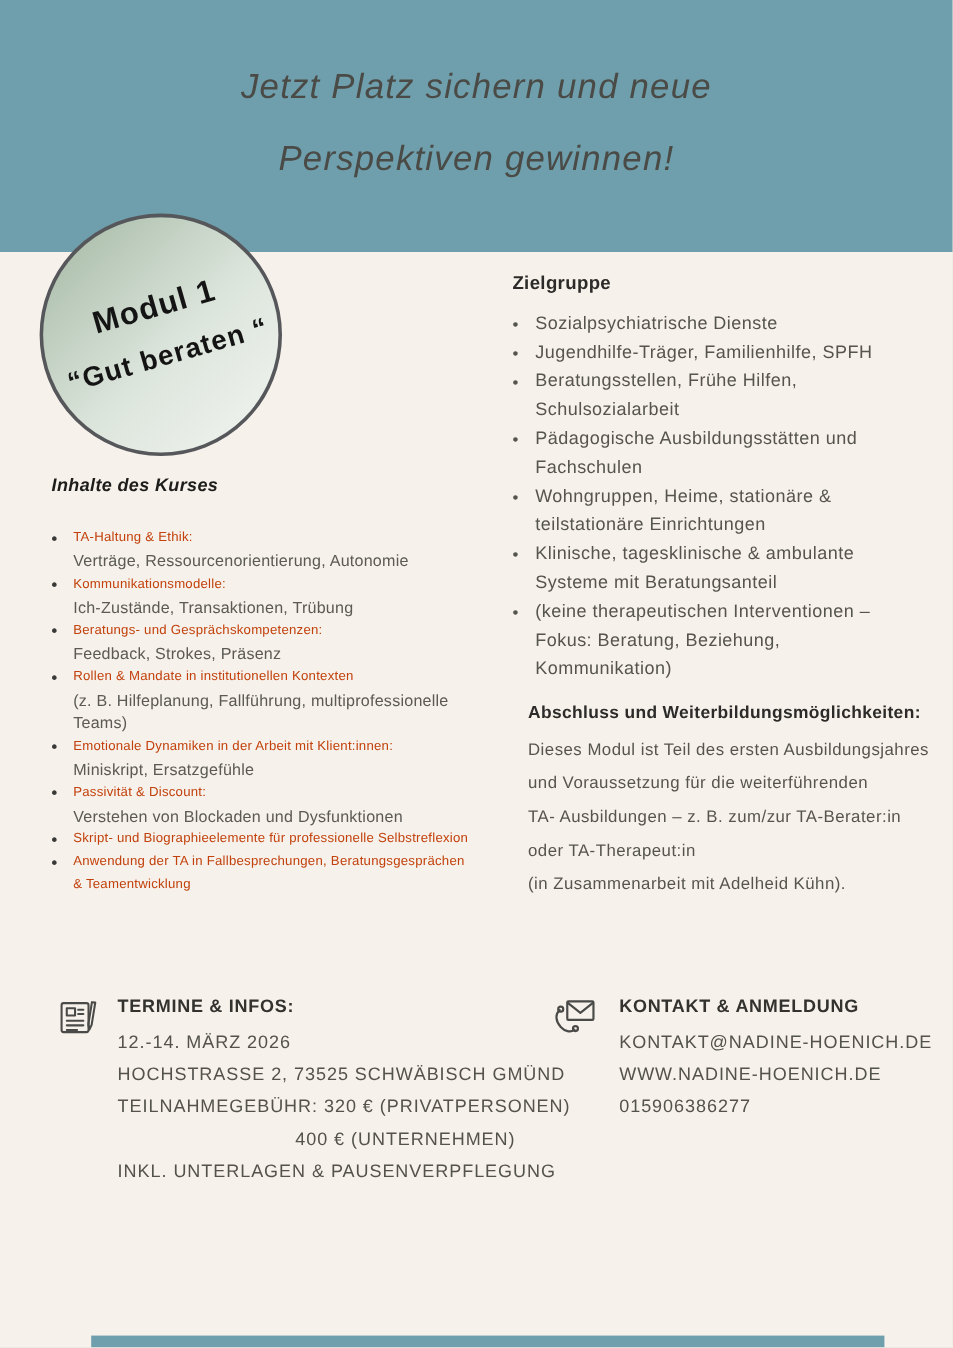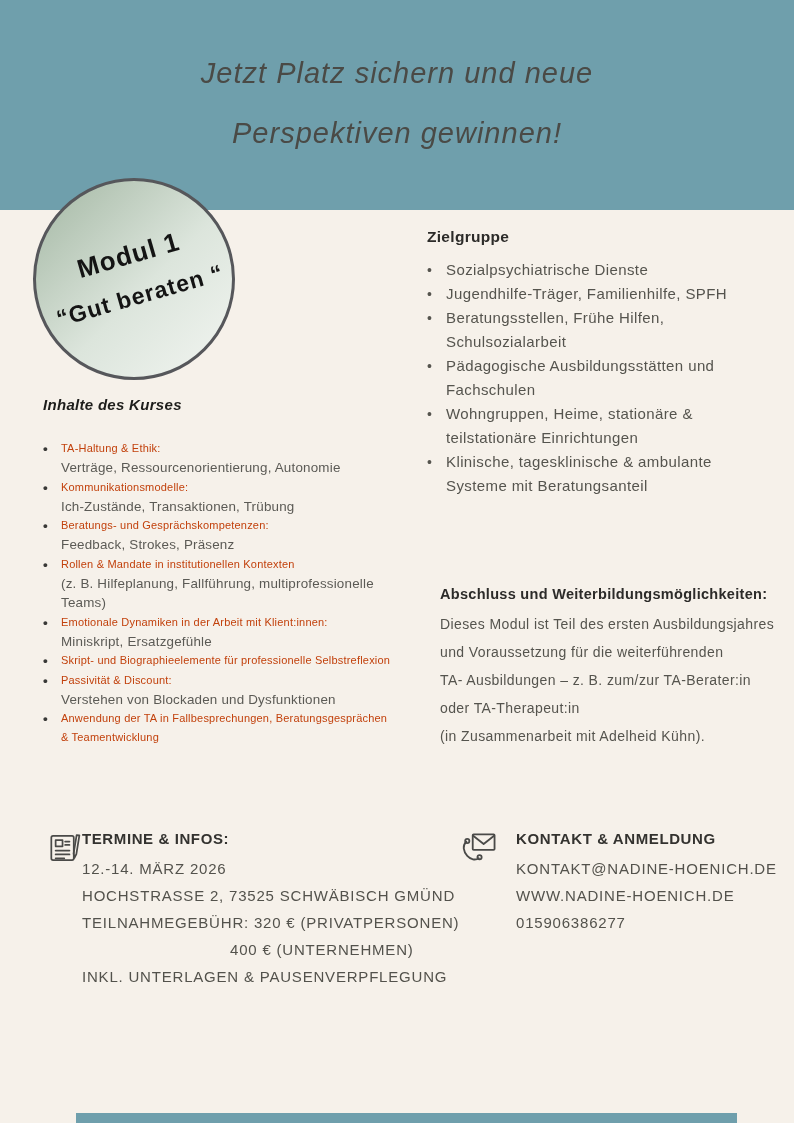--- a/index.html
+++ b/index.html
@@ -38,21 +38,21 @@
   .zg-item{display:flex;width:325px;}
   .zg-blt{width:19px;flex:0 0 19px;color:#55544E;font-size:14px;line-height:24px;}
   .zg-blt::before{content:"•";}
   .zg-label{font-size:15px;color:#55544E;line-height:24px;letter-spacing:.4px;}
   
   .abschluss{position:absolute;left:440px;top:586px;width:330px;}
   .ab-heading{font-size:14.5px;font-weight:bold;color:#2C2B29;letter-spacing:.3px;margin:0 0 8px 0;}
   .ab-line{font-size:14px;color:#55544E;line-height:28px;letter-spacing:.4px;white-space:nowrap;}
   
   .termine-icon{position:absolute;left:47px;top:829px;width:38px;height:38px;}
-  .termine{position:absolute;left:82px;top:830px;width:360px;}
+  .termine{position:absolute;left:98px;top:830px;width:360px;}
   .kontakt-icon{position:absolute;left:459px;top:829px;width:42px;height:40px;}
   .kontakt{position:absolute;left:516px;top:830px;width:270px;}
   .info-heading{font-size:15px;font-weight:bold;color:#33322F;letter-spacing:.6px;margin:0 0 8px 0;}
   .info-line{font-size:15px;color:#53524C;line-height:27px;letter-spacing:.8px;white-space:nowrap;}
   .info-line.indent{padding-left:148px;}
   .icon-svg{stroke:#4A4A48;fill:none;stroke-width:2;stroke-linecap:round;stroke-linejoin:round;}
   
   .bottom-bar{position:absolute;left:76px;top:1113px;width:661px;height:10px;background:#6F9FAC;}
 </style>
 </head>
@@ -108,34 +108,34 @@
       <div class="ih-item">
         <span class="ih-blt"></span>
         <div class="ih-text">
             <div class="ih-title">Emotionale Dynamiken in der Arbeit mit Klient:innen:</div>
             <div class="ih-detail">Miniskript, Ersatzgefühle</div>
           </div>
       </div>
       <div class="ih-item">
         <span class="ih-blt"></span>
         <div class="ih-text">
+            <div class="ih-title">Passivität &amp; Discount:</div>
+            <div class="ih-detail">Verstehen von Blockaden und Dysfunktionen</div>
+          </div>
+      </div>
+      <div class="ih-item">
+        <span class="ih-blt"></span>
+        <div class="ih-text">
             <div class="ih-title">Skript- und Biographieelemente für professionelle Selbstreflexion</div>
             <div class="ih-detail"></div>
           </div>
       </div>
       <div class="ih-item">
         <span class="ih-blt"></span>
         <div class="ih-text">
-            <div class="ih-title">Passivität &amp; Discount:</div>
-            <div class="ih-detail">Verstehen von Blockaden und Dysfunktionen</div>
-          </div>
-      </div>
-      <div class="ih-item">
-        <span class="ih-blt"></span>
-        <div class="ih-text">
             <div class="ih-title">Anwendung der TA in Fallbesprechungen, Beratungsgesprächen &amp; Teamentwicklung</div>
             <div class="ih-detail"></div>
           </div>
       </div>
     </div>
   </section>
 
   <section class="zielgruppe">
     <h2 class="zg-heading">Zielgruppe</h2>
     <div class="zg-item">
@@ -154,20 +154,24 @@
         <span class="zg-blt"></span>
         <div class="zg-label">Pädagogische Ausbildungsstätten und Fachschulen</div>
       </div>
     <div class="zg-item">
         <span class="zg-blt"></span>
         <div class="zg-label">Wohngruppen, Heime, stationäre &amp; teilstationäre Einrichtungen</div>
       </div>
     <div class="zg-item">
         <span class="zg-blt"></span>
         <div class="zg-label">Klinische, tagesklinische &amp; ambulante Systeme mit Beratungsanteil</div>
+      </div>
+    <div class="zg-item">
+        <span class="zg-blt"></span>
+        <div class="zg-label">(keine therapeutischen Interventionen – Fokus: Beratung, Beziehung, Kommunikation)</div>
       </div>
   </section>
 
   <section class="abschluss">
     <h2 class="ab-heading">Abschluss und Weiterbildungsmöglichkeiten:</h2>
     <div class="ab-line">Dieses Modul ist Teil des ersten Ausbildungsjahres</div>
     <div class="ab-line">und Voraussetzung für die weiterführenden</div>
     <div class="ab-line">TA- Ausbildungen – z. B. zum/zur TA-Berater:in</div>
     <div class="ab-line">oder TA-Therapeut:in</div>
     <div class="ab-line">(in Zusammenarbeit mit Adelheid Kühn).</div>

